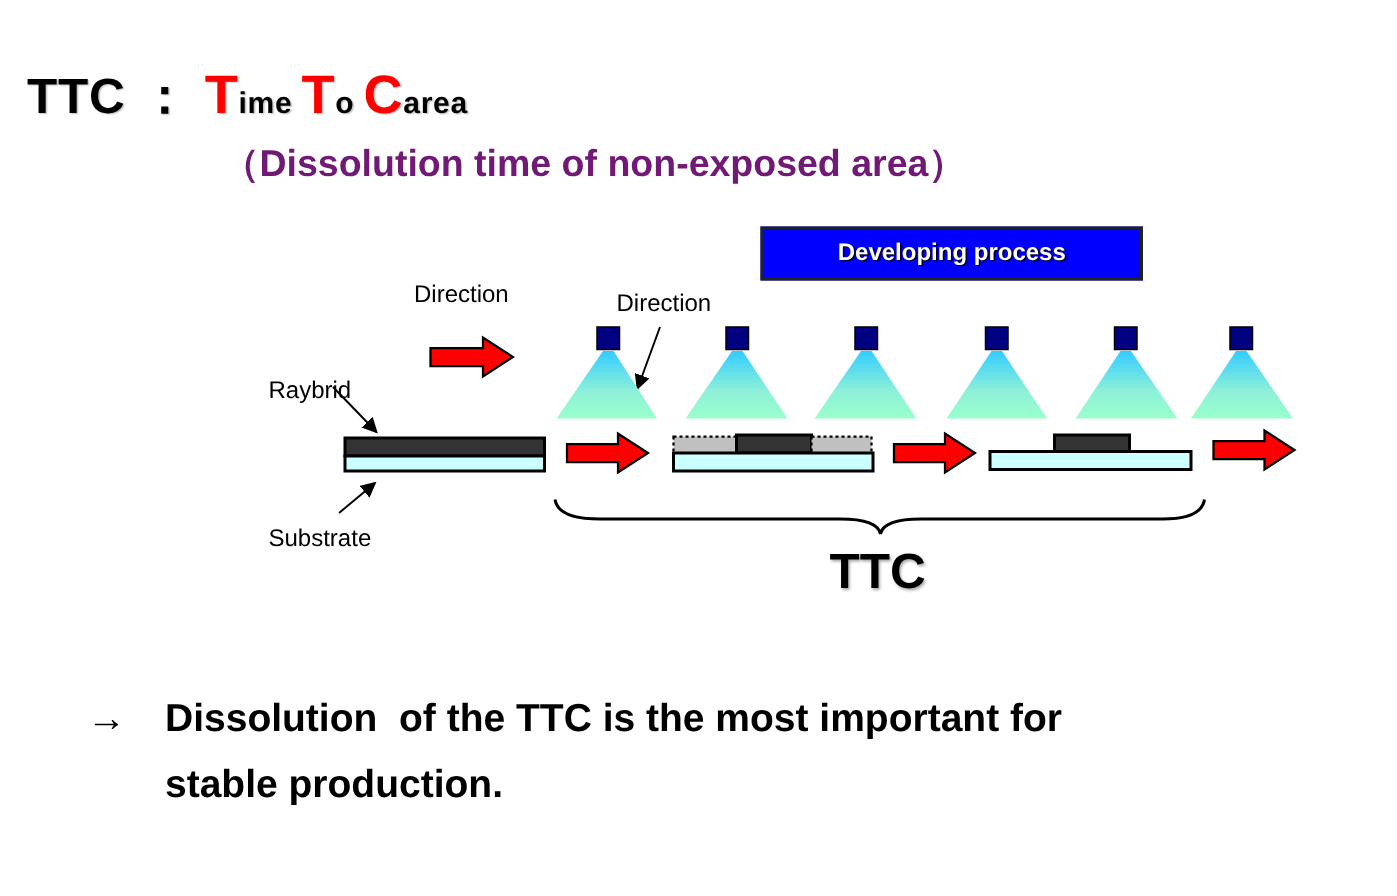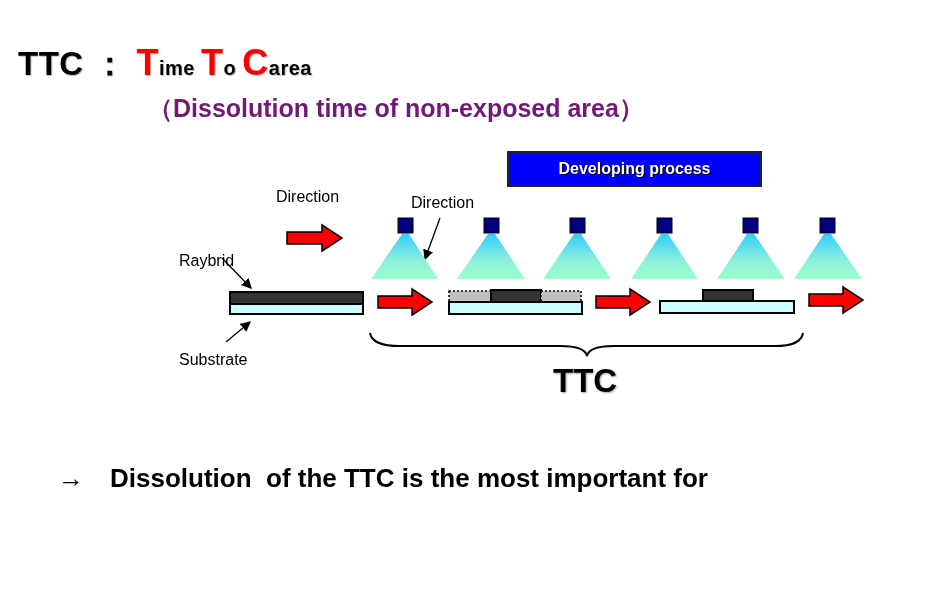--- a/index.html
+++ b/index.html
@@ -95,13 +95,14 @@
 
 <div class="abs label" style="left:276px;top:188px;">Direction</div>
 <div class="abs label" style="left:411px;top:194px;">Direction</div>
 <div class="abs label" style="left:179px;top:236px;margin-top:16px;">Raybrid</div>
 <div class="abs label" style="left:179px;top:337px;margin-top:14px;">Substrate</div>
 
 <div class="abs ttc-big">TTC</div>
 
 <div class="abs bullet">
   <span class="arrow">→</span><span style="white-space:pre;">Dissolution  of the TTC is the most important for</span>
+  <span class="line2">stable production.</span>
 </div>
 
 </body></html>

